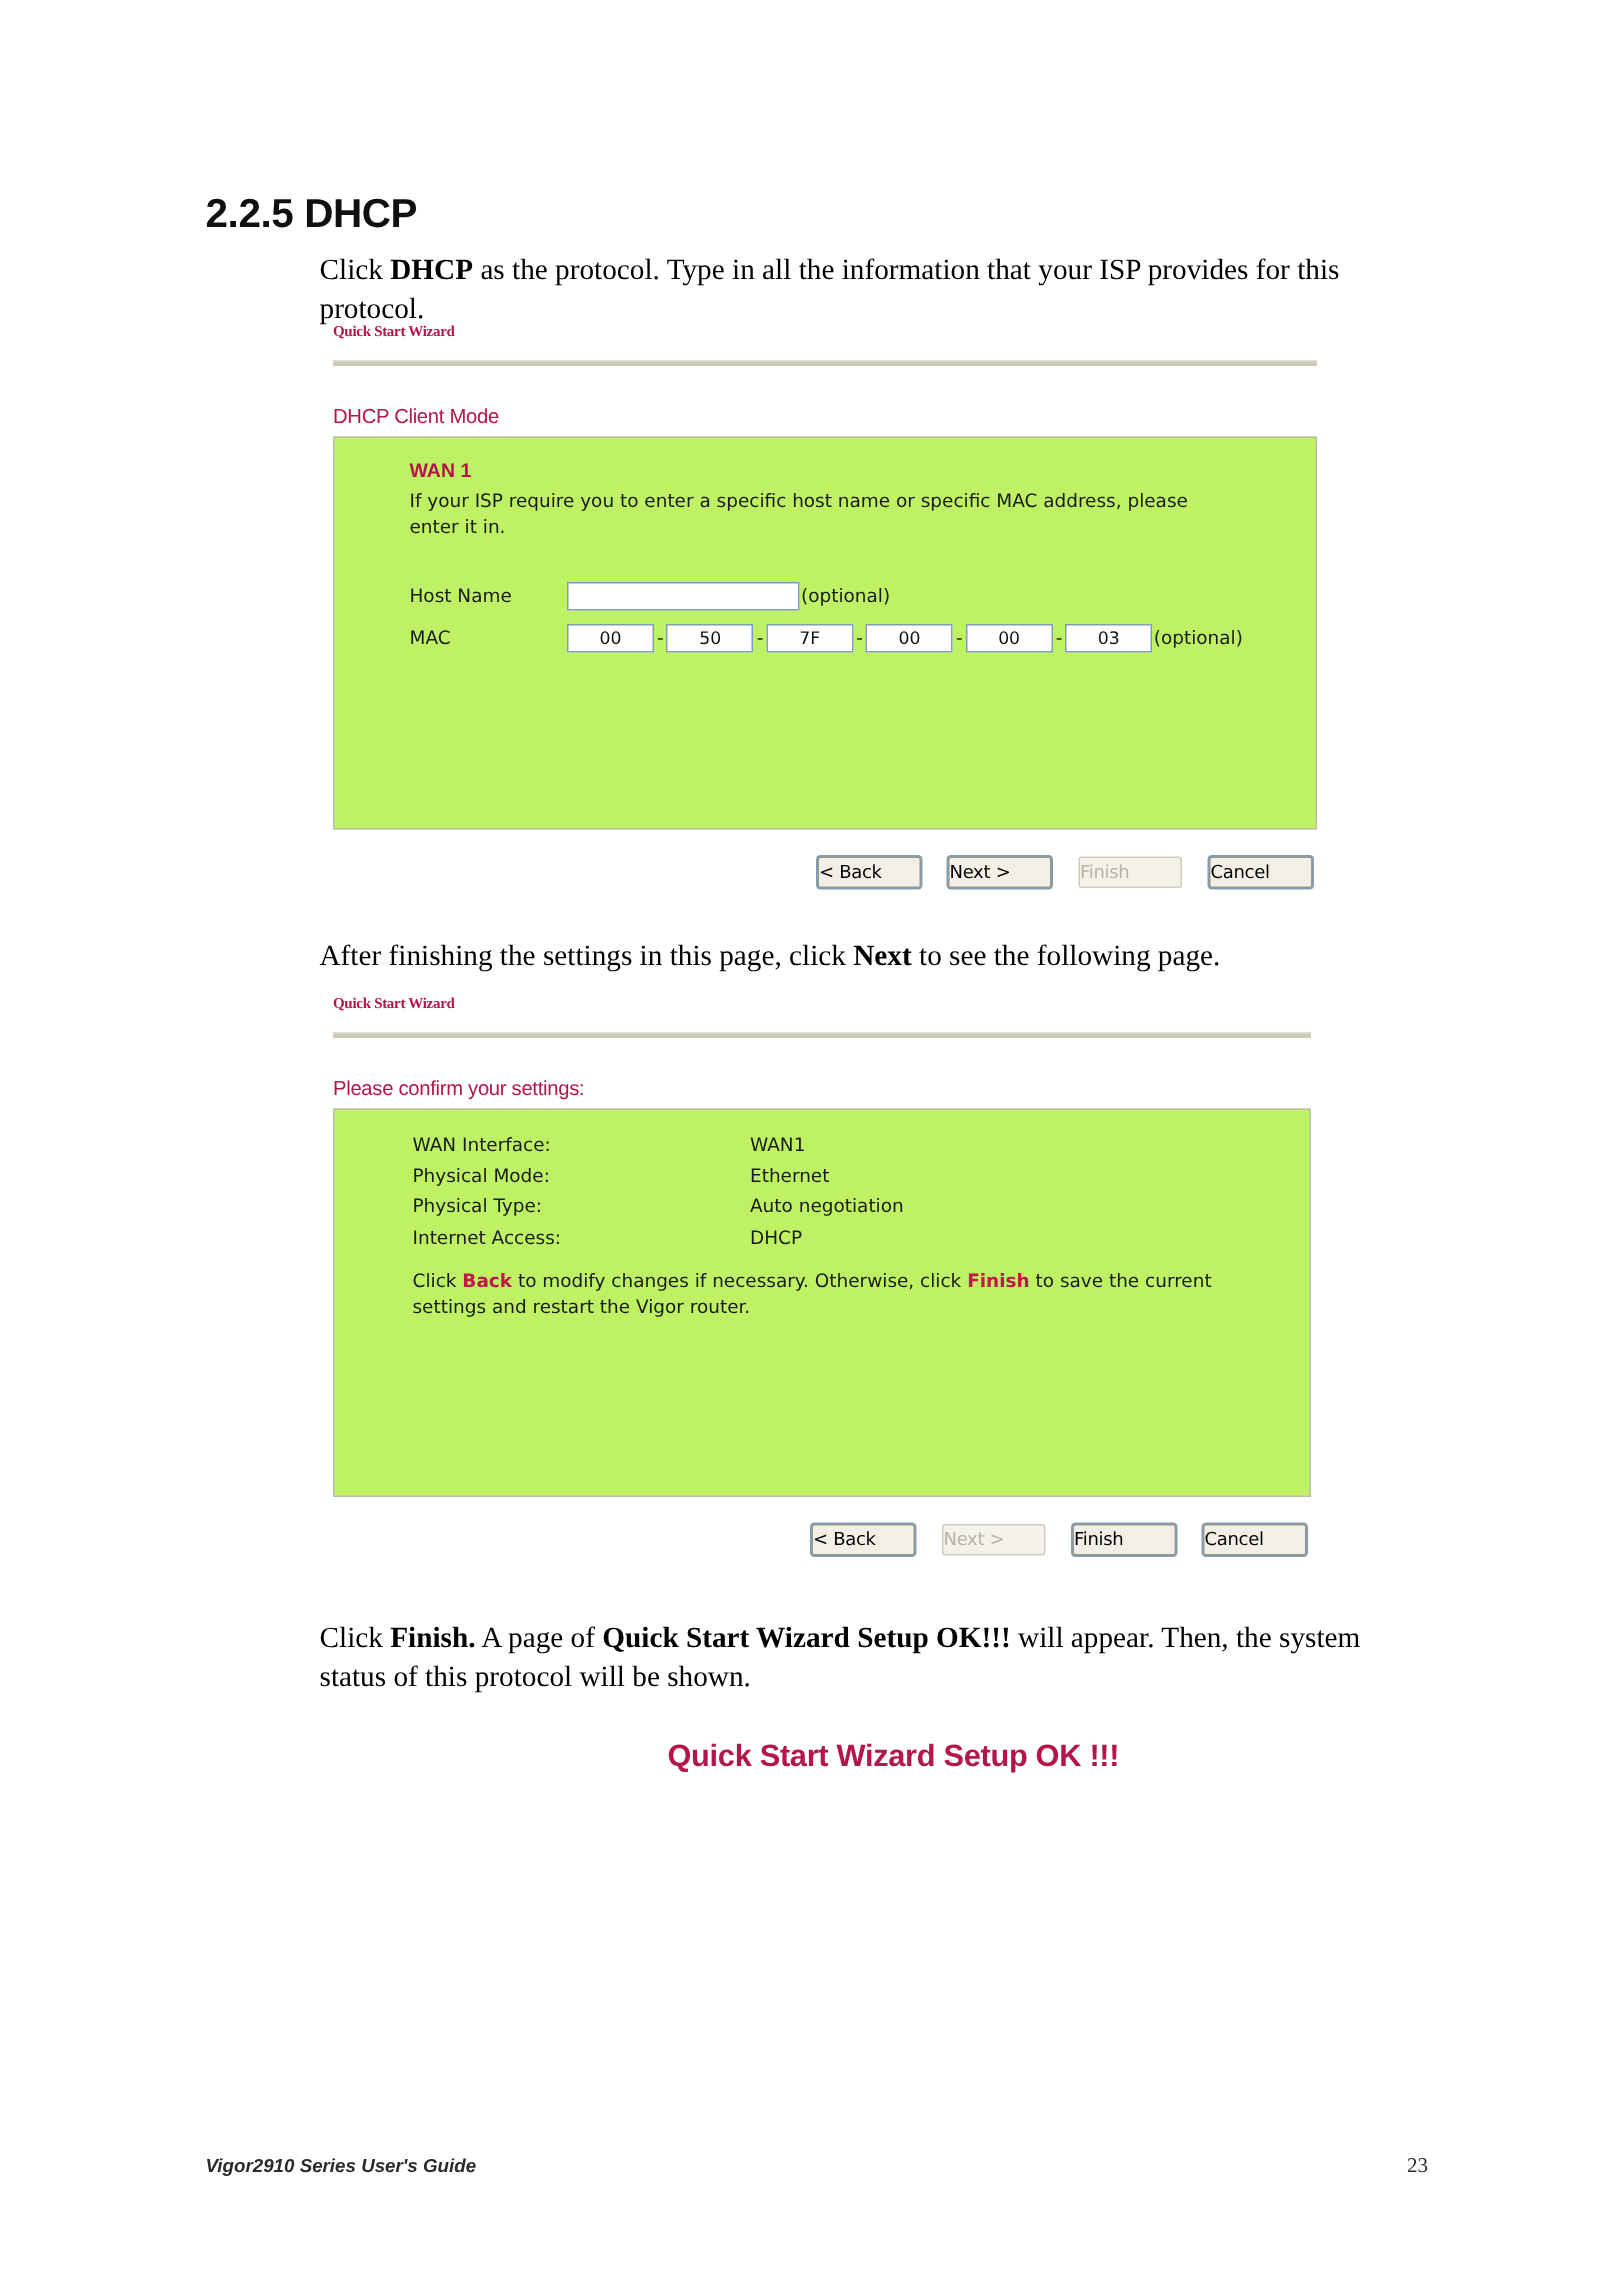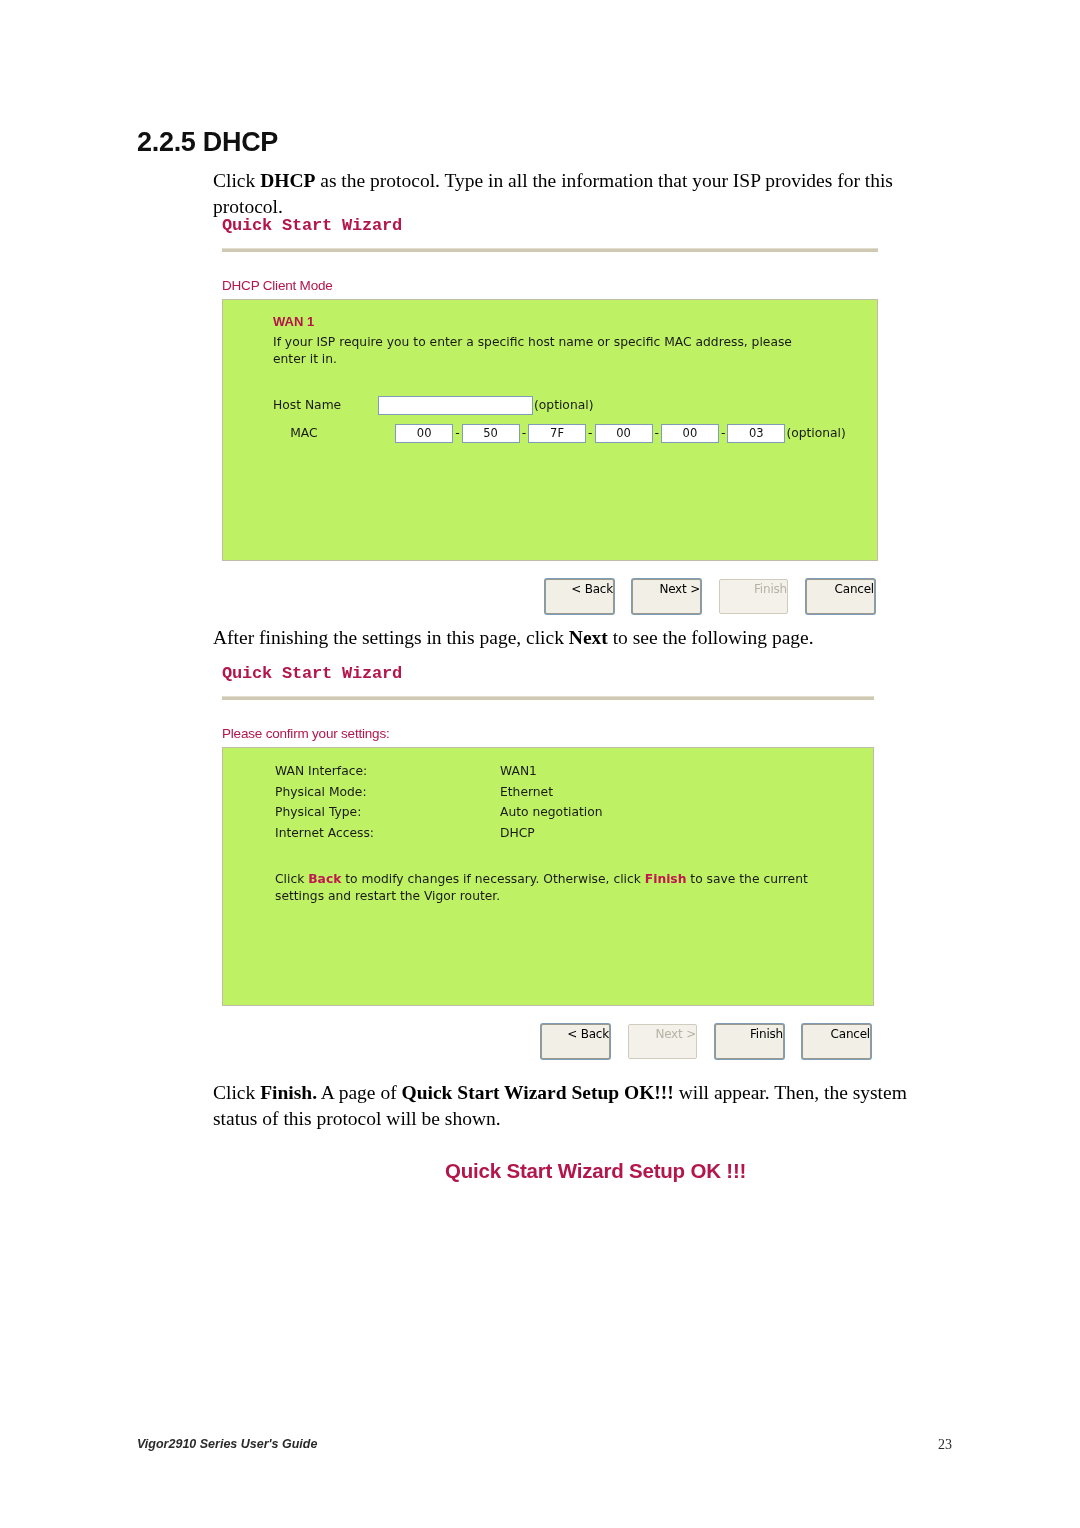--- a/index.html
+++ b/index.html
@@ -50,23 +50,23 @@
   #para-mid   { left: 213px; top: 625px; width: 760px; }
   #para-end   { left: 213px; top: 1080px; width: 740px; }
 
   
   .wizard {
     position: absolute;
     font-family: "DejaVu Sans", sans-serif;
     color: #222;
   }
   .wiz-title {
-    font-family: Liberation Mono, monospace;
-    font-weight: bold;
-    font-size: 17px;
+    font-family: Liberation Serif, serif;
+    font-weight: bold;
+    font-size: 10px;
     color: #b4154b;
     letter-spacing: -0.2px;
   }
   .wiz-rule {
     height: 3px;
     background: #cfc9b4;
     border-top: 1px solid #e3dfd0;
     margin-top: 13px;
   }
   .wiz-subtitle {
@@ -174,23 +174,23 @@
   
   .btn-bar {
     display: flex;
     justify-content: flex-end;
     gap: 18px;
     margin-top: 18px;
     padding-right: 3px;
   }
   .btn {
     width: 69px;
-    height: 35px;
+    height: 21px;
     line-height: 19px;
-    text-align: right;
+    text-align: left;
     font-family: "DejaVu Sans", sans-serif;
     font-size: 12px;
     color: #000000;
     background: #f1efe6;
     border: 1px solid #9a9a8c;
     border-radius: 2px;
     box-shadow: 0 0 0 1px #7f9db9;
     box-sizing: border-box;
     letter-spacing: -0.2px;
   }
@@ -257,21 +257,21 @@
       <div class="wiz-text" style="margin-top:5px; width:545px;">If your ISP require you to enter a specific host name or specific MAC address, please enter it in.</div>
 
       <div style="margin-top:25px;">
 
         <div class="form-row">
           <span class="form-label">Host Name</span>
           <input class="txt-input" type="text" value="" style="">
           <span class="optional">(optional)</span>
         </div>
 
-        <div class="form-row" style="margin-top:4px;justify-content:center;">
+        <div class="form-row" style="margin-top:4px;">
           <span class="form-label">MAC</span>
           <span class="mac-cell">00</span>
           <span class="dash">-</span>
           <span class="mac-cell">50</span>
           <span class="dash">-</span>
           <span class="mac-cell">7F</span>
           <span class="dash">-</span>
           <span class="mac-cell">00</span>
           <span class="dash">-</span>
           <span class="mac-cell">00</span>
@@ -315,21 +315,21 @@
         <div class="confirm-row">
           <span class="confirm-key">Physical Type:</span>
           <span class="confirm-val">Auto negotiation</span>
         </div>
         <div class="confirm-row">
           <span class="confirm-key">Internet Access:</span>
           <span class="confirm-val">DHCP</span>
         </div>
       </div>
 
-      <div class="note" style="margin-top:25px; width:555px;">
+      <div class="note" style="margin-top:8px; width:555px;">
         <span>Click </span><span class="kw">Back</span><span> to modify changes if necessary. Otherwise, click </span><span class="kw">Finish</span><span> to save the current settings and restart the Vigor router.</span>
       </div>
     </div>
 
     <div class="btn-bar">
       <div class="btn">&lt; Back</div>
       <div class="btn disabled">Next &gt;</div>
       <div class="btn">Finish</div>
       <div class="btn">Cancel</div>
     </div>

